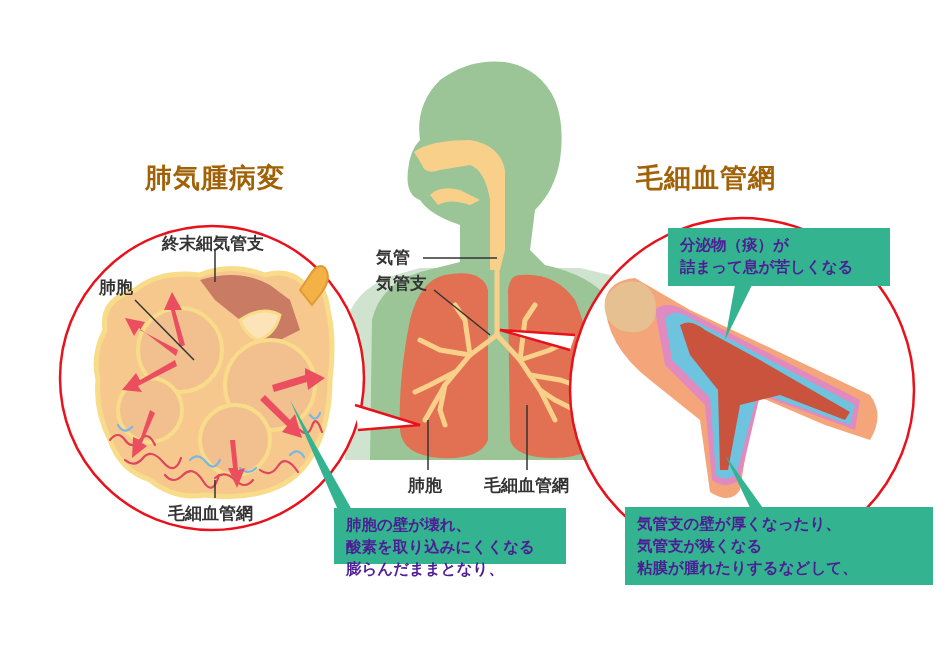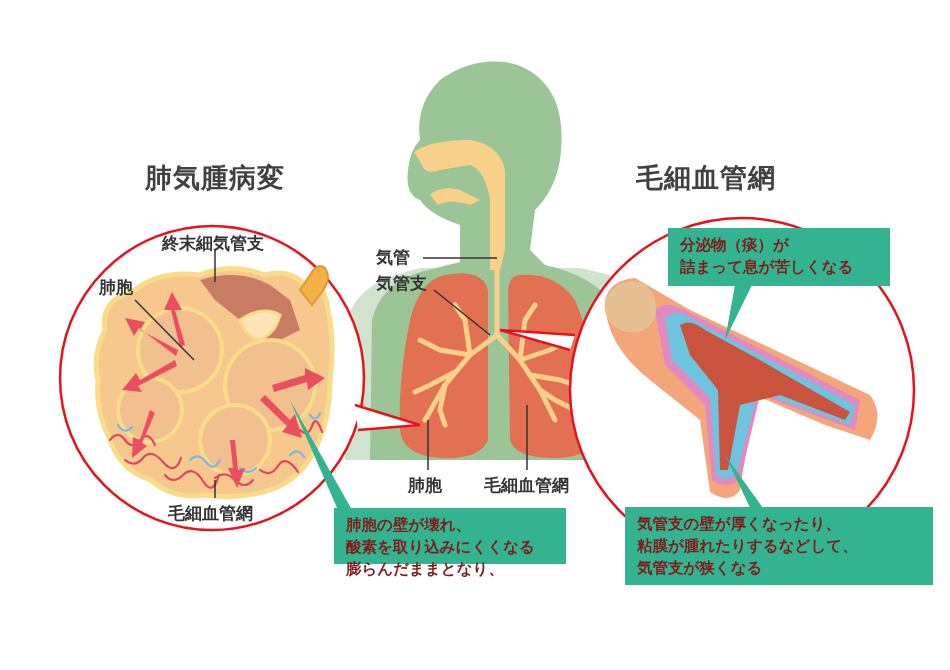--- a/index.html
+++ b/index.html
@@ -1,21 +1,21 @@
 <!DOCTYPE html>
 <html><head>
 <meta charset="utf-8">
 <style>
   html, body { margin:0; padding:0; background:#ffffff; }
   body { width:950px; height:670px; position:relative; overflow:hidden;
          font-family:"DejaVu Sans", "Liberation Sans", sans-serif; }
   svg.art { position:absolute; left:0; top:0; }
-  .title { position:absolute; font-size:27px; font-weight:bold; color:#404040; letter-spacing:1px; white-space:nowrap; }
+  .title { position:absolute; font-size:27px; font-weight:bold; color:#a16207; letter-spacing:1px; white-space:nowrap; }
   .label { position:absolute; font-size:17px; color:#333333; white-space:nowrap; font-weight:bold; }
-  .callout { position:absolute; background:#33b38f; color:#7f1d1d; font-size:15.5px; line-height:22px;
+  .callout { position:absolute; background:#33b38f; color:#4c1d95; font-size:15.5px; line-height:22px;
              padding:6px 12px; box-sizing:border-box; font-weight:bold; }
   .callout span { display:block; white-space:nowrap; }
 </style>
 </head>
 <body>
 
 <svg class="art" width="950" height="670" viewBox="0 0 950 670" xmlns="http://www.w3.org/2000/svg">
 
   <g>
 
@@ -136,15 +136,15 @@
   <span>膨らんだままとなり、</span>
 </div>
 
 <div class="callout" style="left:668px; top:228px; width:222px; height:58px;">
   <span>分泌物（痰）が</span>
   <span>詰まって息が苦しくなる</span>
 </div>
 
 <div class="callout" style="left:625px; top:507px; width:308px; height:78px;">
   <span>気管支の壁が厚くなったり、</span>
+  <span>気管支が狭くなる</span>
   <span>粘膜が腫れたりするなどして、</span>
-  <span>気管支が狭くなる</span>
 </div>
 
 </body></html>

